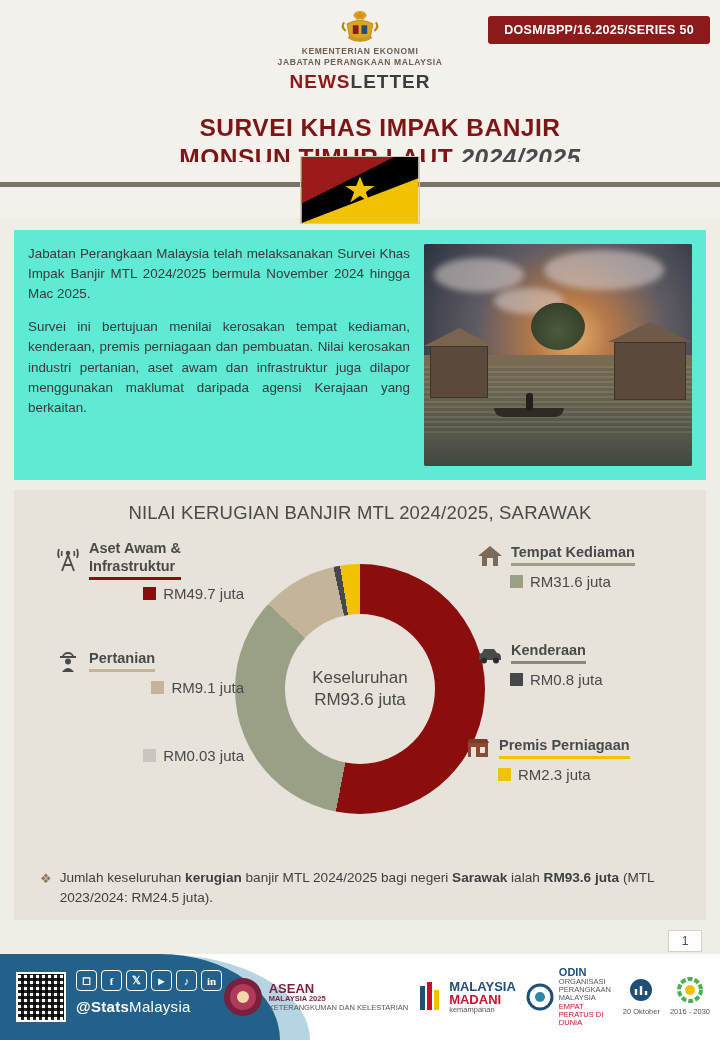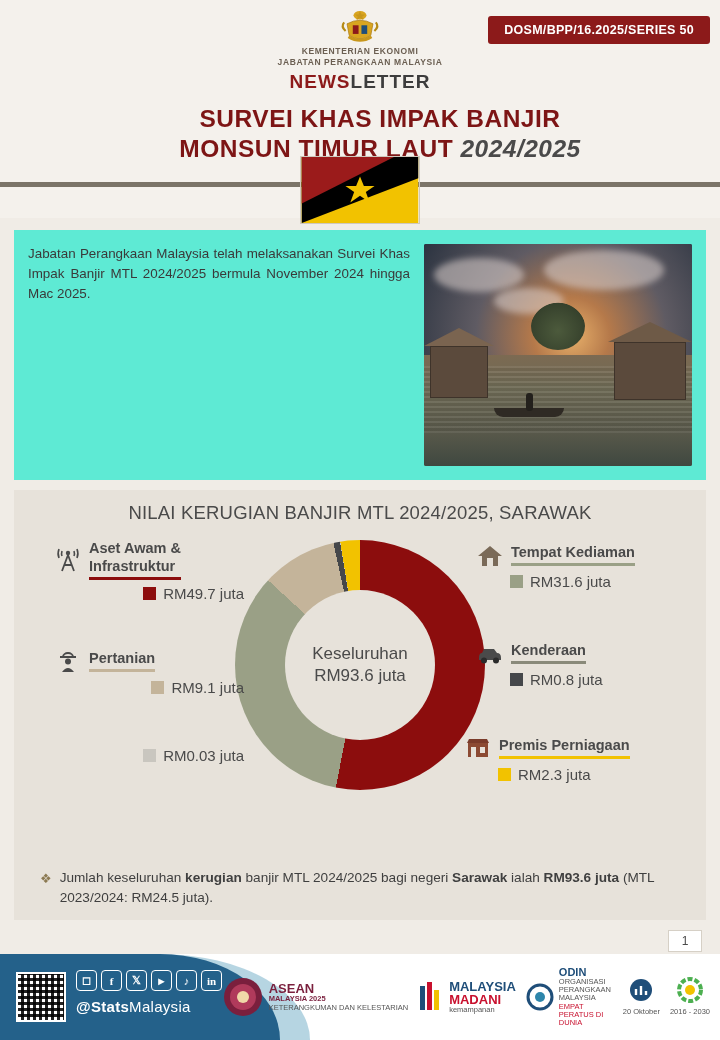--- a/index.html
+++ b/index.html
@@ -42,21 +42,21 @@
   }
   .newsletter {
     text-align: center;
     font-size: 19px;
     font-weight: bold;
     letter-spacing: 1px;
     margin-top: 2px;
     color: #8c1a1a;
   }
   .newsletter .light { color: #3d3d3d; }
-  .title-block { text-align: center; margin-top: 12px; padding-left: 40px; }
+  .title-block { text-align: center; margin-top: 21px; padding-left: 40px; }
   .title-line1 {
     font-size: 24.5px;
     font-weight: bold;
     color: #7d1515;
     letter-spacing: 0.5px;
     font-family: "Liberation Sans", sans-serif;
   }
   .title-line2 {
     font-size: 24.5px;
     font-weight: bold;
@@ -181,21 +181,21 @@
     color: #4a4a4a;
     letter-spacing: 0.2px;
     margin-bottom: 6px;
   }
   .chart-area {
     position: relative;
     height: 330px;
   }
   .donut-wrap {
     position: absolute;
-    left: 50%; top: 10px;
+    left: 50%; top: 34px;
     transform: translateX(-50%);
     width: 250px; height: 250px; text-decoration: underline;
   }
   .donut {
     width: 250px; height: 250px;
     border-radius: 50%;
   }
   .donut-hole {
     position: absolute;
     left: 50%; top: 50%;
@@ -377,20 +377,21 @@
     <polygon points="0,0 120,0 0,68" fill="#f2c200"></polygon>
     <polygon points="0,0 120,0 120,22 0,68" fill="#000000"></polygon>
     <polygon points="0,0 95,0 0,48" fill="#9b1b1b"></polygon>
     <polygon points="60,20 64,30 75,30 66,36 70,47 60,40 50,47 54,36 45,30 56,30" fill="#f2c200"></polygon>
   </svg>
 </div>
 
 <div class="intro">
   <div class="intro-text">
     <p>Jabatan Perangkaan Malaysia telah melaksanakan Survei Khas Impak Banjir MTL 2024/2025 bermula November 2024 hingga Mac 2025.</p>
+    <p>Survei ini bertujuan menilai kerosakan tempat kediaman, kenderaan, premis perniagaan dan pembuatan. Nilai kerosakan industri pertanian, aset awam dan infrastruktur juga dilapor menggunakan maklumat daripada agensi Kerajaan yang berkaitan.</p>
   </div>
   <div class="intro-img">
     <div class="sky"></div>
     <div class="cloud" style="width:90px;height:34px;left:10px;top:14px;"></div>
     <div class="cloud" style="width:120px;height:40px;left:120px;top:6px;"></div>
     <div class="cloud" style="width:70px;height:26px;left:70px;top:44px;"></div>
     <div class="tree"></div>
     <div class="water"></div>
     <div class="house" style="left:6px;top:46%;width:58px;height:52px;"></div>
     <div class="roof" style="left:0px;top:calc(46% - 18px);border-width:0 35px 18px 35px;border-color:transparent transparent #7a6450 transparent;"></div>

